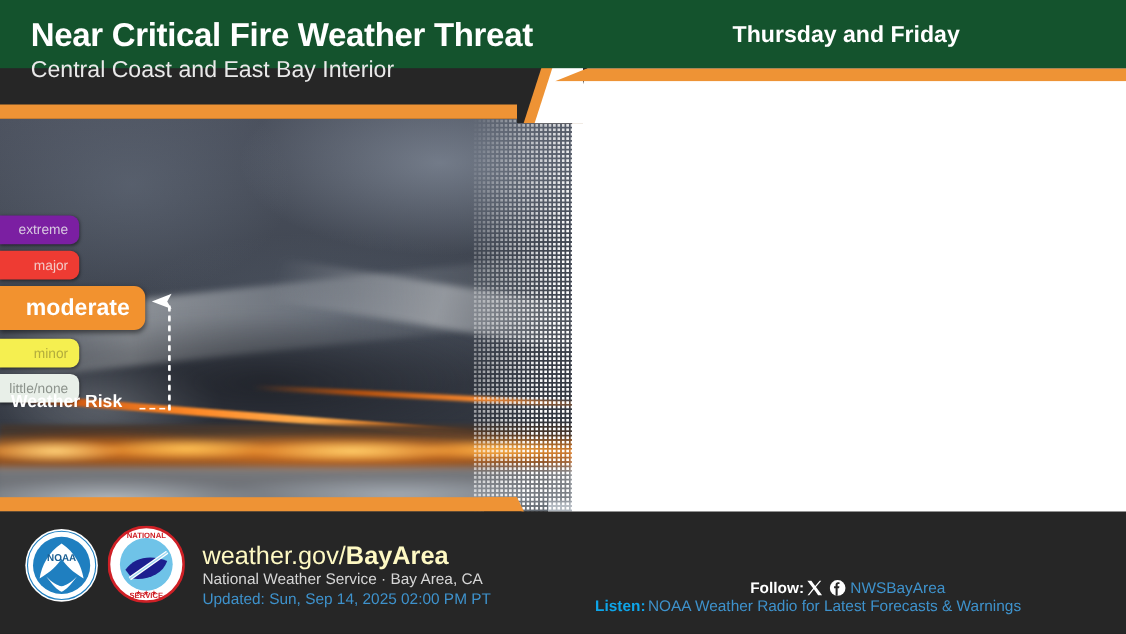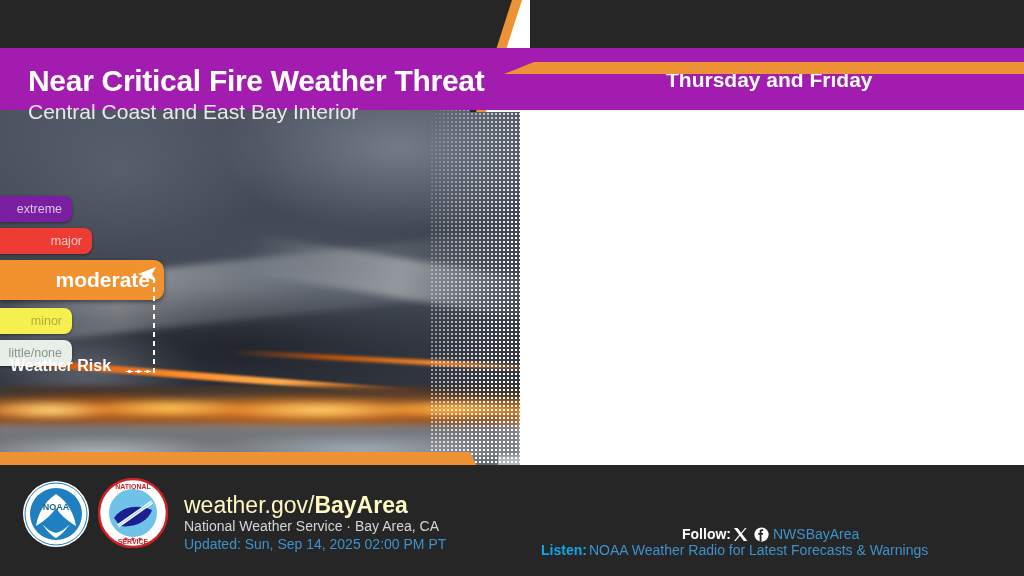--- a/index.html
+++ b/index.html
@@ -5,21 +5,21 @@
   * { margin:0; padding:0; box-sizing:border-box; }
   html,body { width:1024px; height:576px; overflow:hidden; }
   body {
     background:#262626;
     font-family:"Liberation Sans", sans-serif;
     position:relative;
   }
   #stage { position:absolute; inset:0; width:1024px; height:576px; overflow:hidden; background:#262626; }
 
   
-  .header { position:absolute; left:0; top:0; width:1024px; height:62px; background:#a21caf; z-index:6;margin-top:48px; }
+  .header { position:absolute; left:0; top:0; width:1024px; height:62px; background:#14532d; z-index:6; }
   .hdr-title {
     position:absolute; left:28px; top:16px;
     font-size:30px; font-weight:bold; color:#ffffff; letter-spacing:-0.3px;
     white-space:nowrap;
   }
   .hdr-sub {
     position:absolute; left:28px; top:52px;
     font-size:21px; font-weight:normal; color:#e9e9e9; letter-spacing:0px;
     white-space:nowrap;
   }
@@ -170,22 +170,22 @@
 
   
   .risk { position:absolute; left:0; top:196px; width:230px; z-index:8; }
   .sw {
     position:relative; height:26px; border-radius:0 8px 8px 0;
     margin-bottom:6px; display:flex; align-items:center; justify-content:flex-end;
     padding-right:10px; box-shadow:0 1px 3px rgba(0,0,0,0.45);
     font-size:12.5px;
   }
   .sw.extreme   { width:72px;  background:#7B1FA2; color:#d8c9e0;padding-left:35px; }
-  .sw.major     { width:92px;  background:#ee3b33; color:#f3c9c6; }
-  .sw.moderate  { width:164px; height:40px; background:#f2922f; color:#ffffff;
+  .sw.major     { width:72px;  background:#ee3b33; color:#f3c9c6; }
+  .sw.moderate  { width:132px; height:40px; background:#f2922f; color:#ffffff;
                   font-size:21px; font-weight:bold; border-radius:0 10px 10px 0;
                   margin-bottom:8px; margin-top:2px; padding-right:14px;
                   box-shadow:0 2px 5px rgba(0,0,0,0.5); }
   .sw.minor     { width:72px;  background:#f5ef50; color:#b3ad3d; }
   .sw.little    { width:72px;  background:#e8efe8; color:#8c938c; }
   .risk-label {
     position:absolute; left:10px; top:357px; z-index:8;
     font-size:16px; font-weight:bold; color:#ffffff;
   }
   .dots-h {

